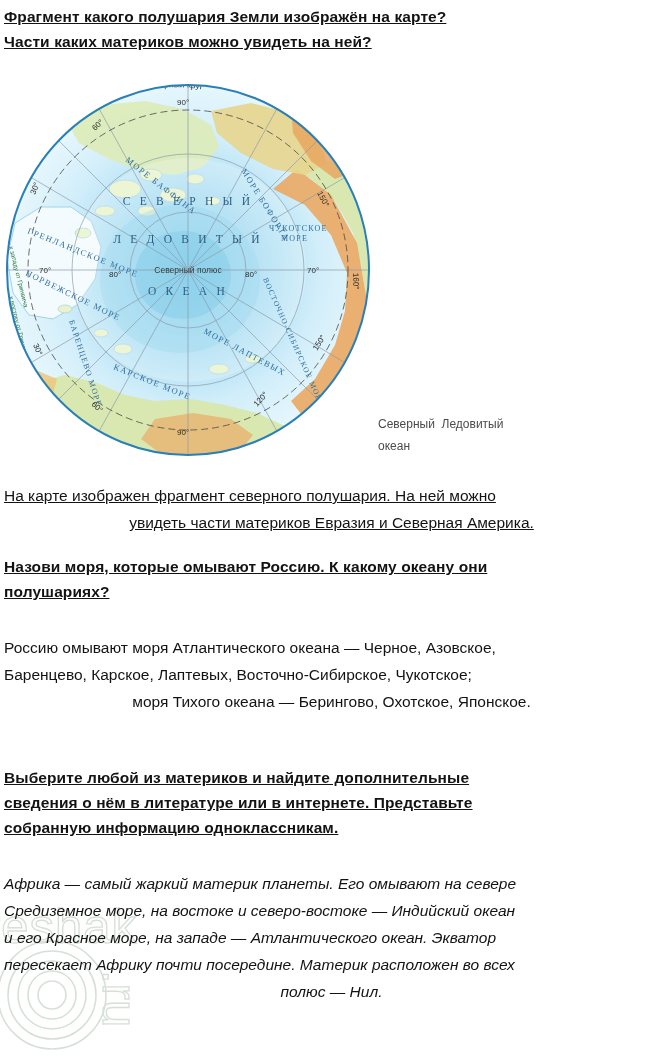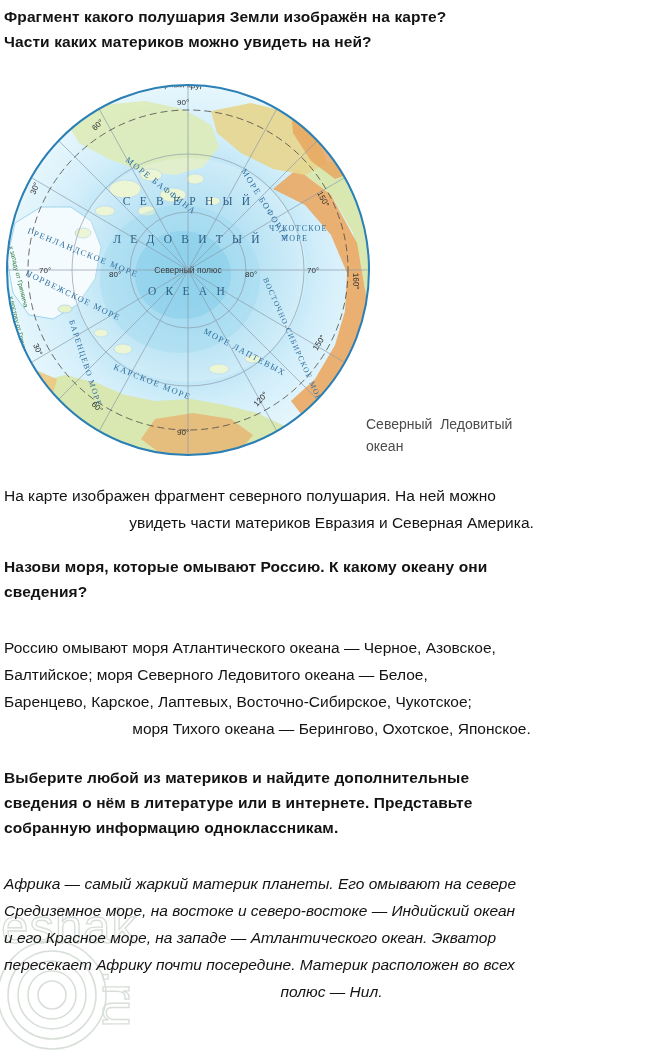--- a/index.html
+++ b/index.html
@@ -40,61 +40,62 @@
     position: absolute;
     left: 4px;
     width: 655px;
     font-weight: bold;
     font-size: 15.5px;
     line-height: 25px;
     text-align: justify;
     text-justify: inter-word;
     letter-spacing: .1px;
     z-index: 3;
+    text-decoration: underline;
   }
   .q-heading > span { display: block; }
   .q-heading .lastline { text-align: left; }
 
   .para {
     position: absolute;
     left: 4px;
     width: 655px;
     font-size: 15.5px;
     line-height: 27px;
     text-align: justify;
     text-justify: inter-word;
     z-index: 3;
   }
   .para .lastline { text-align: center; }
   .para > span { display: block; }
 
   #h1 { top: 4px; }
-  #p1 { top: 482px; }
+  #p1 { top: 482px; text-decoration: underline; }
   #h2 { top: 554px; }
   #p2 { top: 634px; }
   #h3 { top: 765px; }
   #p3 { top: 870px; font-style: italic; }
 
   
   .map-figure {
     position: absolute;
     left: 5px;
     top: 83px;
     width: 366px;
     height: 374px;
     z-index: 2;
   }
   .map-figure svg { display: block; width: 100%; height: 100%; }
 
   .map-caption {
     position: absolute;
-    left: 366px;
+    left: 378px;
     top: 413px;
     width: 240px;
-    font-size: 14px;
+    font-size: 12px;
     line-height: 22px;
     color: #4b4b4b;
     z-index: 3;
   }
   .map-caption .cap-line { display: block; white-space: pre; }
 </style>
 </head>
 <body>
 
 <div class="page">
@@ -252,26 +253,25 @@
     <span class="cap-line">океан</span>
   </div>
 
   <div class="para" id="p1">
     <span>На карте изображен фрагмент северного полушария. На ней можно</span>
     <span class="lastline">увидеть части материков Евразия и Северная Америка.</span>
   </div>
 
   <div class="q-heading" id="h2">
     <span>Назови моря, которые омывают Россию. К какому океану они</span>
-    <span class="lastline">сведения?</span>
+    <span class="lastline">полушариях?</span>
   </div>
 
   <div class="para" id="p2">
     <span>Россию омывают моря Атлантического океана — Черное, Азовское,</span>
-    <span>Балтийское; моря Северного Ледовитого океана — Белое,</span>
     <span>Баренцево, Карское, Лаптевых, Восточно-Сибирское, Чукотское;</span>
     <span class="lastline">моря Тихого океана — Берингово, Охотское, Японское.</span>
   </div>
 
   <div class="q-heading" id="h3">
     <span>Выберите любой из материков и найдите дополнительные</span>
     <span>сведения о нём в литературе или в интернете. Представьте</span>
     <span class="lastline">собранную информацию одноклассникам.</span>
   </div>
 

